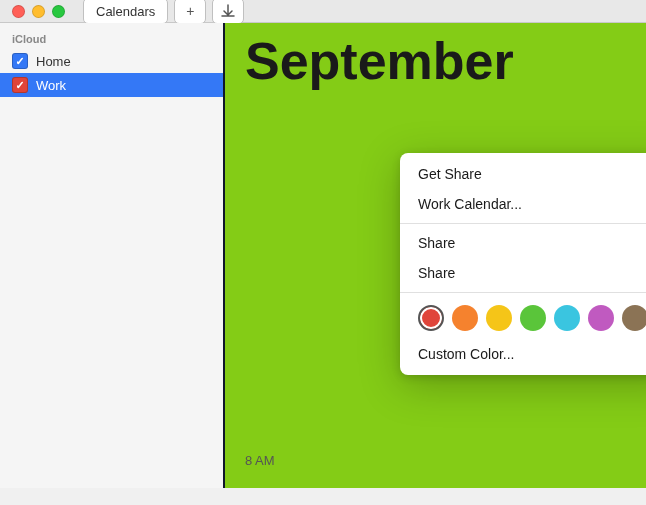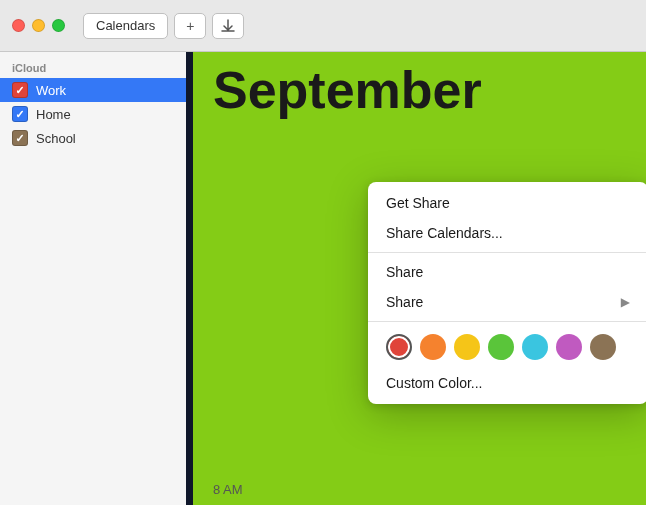--- a/index.html
+++ b/index.html
@@ -8,21 +8,21 @@
       width: 646px;
       height: 505px;
       background: #f0f0f0;
       font-family: -apple-system, BlinkMacSystemFont, "San Francisco", "Helvetica Neue", sans-serif;
       overflow: hidden;
       position: relative;
     }
 
     
     .titlebar {
-      height: 52px;
+      height: 23px;
       background: #e8e8e8;
       border-bottom: 1px solid #c8c8c8;
       display: flex;
       align-items: center;
       padding: 0 12px;
       gap: 10px;
     }
 
     .traffic-lights {
       display: flex;
@@ -72,23 +72,23 @@
     }
 
     
     .main {
       display: flex;
       height: calc(505px - 40px);
     }
 
     
     .sidebar {
-      width: 193px;
+      width: 225px;
       background: #f5f5f5;
-      border-right: 7px solid #0f172a;
+      border-right: 2px solid #0f172a;
       padding-top: 10px;
       flex-shrink: 0;
     }
 
     .sidebar-section-label {
       font-size: 11px;
       font-weight: 600;
       color: #888;
       padding: 0 12px;
       margin-bottom: 4px;
@@ -236,46 +236,42 @@
       </svg>
     </button>
   </div>
 </div>
 
 <div class="main">
 
   <div class="sidebar">
     <div class="sidebar-section-label">iCloud</div>
 
+    <div class="sidebar-item">
+      <div class="calendar-checkbox blue"></div>
+      <span>Home</span>
+    </div>
+
     <div class="sidebar-item selected">
       <div class="calendar-checkbox red"></div>
       <span>Work</span>
     </div>
 
-    <div class="sidebar-item">
-      <div class="calendar-checkbox blue"></div>
-      <span>Home</span>
-    </div>
-
-    <div class="sidebar-item">
-      <div class="calendar-checkbox brown"></div>
-      <span>School</span>
-    </div>
   </div>
 
   <div class="content">
     <div class="month-title">September</div>
     <div class="time-label">8 AM</div>
 
     <div class="context-menu">
       <div class="menu-item">
         <span>Get Share</span>
       </div>
       <div class="menu-item">
-        <span>Share Calendars...</span>
+        <span>Work Calendar...</span>
       </div>
       <div class="menu-separator"></div>
       <div class="menu-item">
         <span>Share</span>
       </div>
       <div class="menu-item">
         <span>Share</span>
         <span class="submenu-arrow">▶</span>
       </div>
       <div class="menu-separator"></div>

